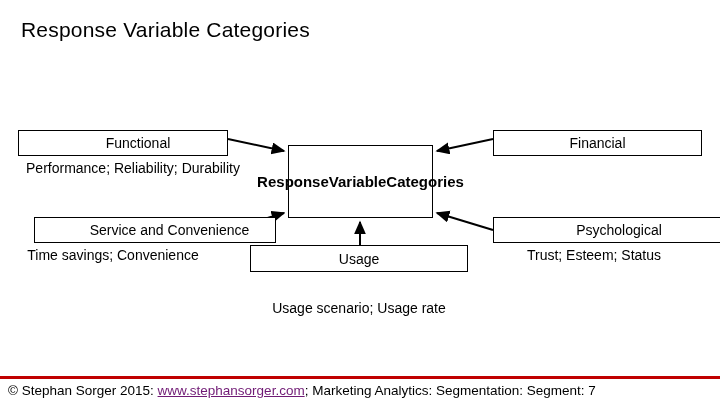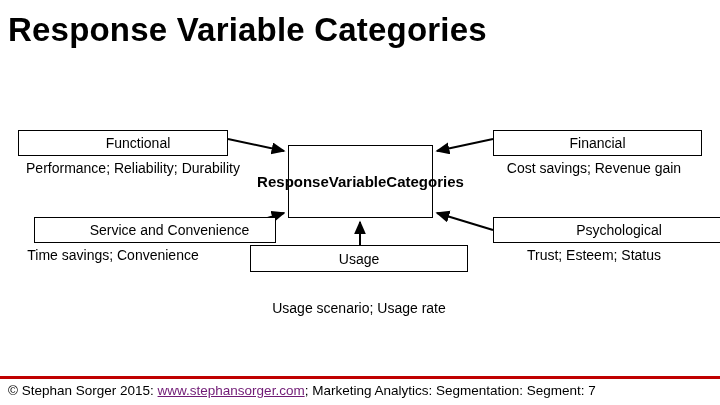--- a/index.html
+++ b/index.html
@@ -19,25 +19,25 @@
   #slide {
     position: absolute;
     left: 0; top: 0;
     width: 720px;
     height: 405px;
   }
 
   
   #slide-title {
     position: absolute;
-    left: 8px;
+    left: 21px;
     top: 15px;
     width: 660px;
-    font-size: 33px;
-    font-weight: bold;
+    font-size: 21px;
+    font-weight: normal;
     line-height: 30px;
     letter-spacing: 0.2px;
     white-space: nowrap;
   }
 
   
   #diagram {
     position: absolute;
     left: 0;
     top: 0;
@@ -160,21 +160,20 @@
       <span>Categories</span>
     </div>
 
     <div id="box-functional" class="node-box">Functional</div>
     <div id="sub-functional" class="node-sub">Performance; Reliability; Durability</div>
 
     <div id="box-service" class="node-box">Service and Convenience</div>
     <div id="sub-service" class="node-sub">Time savings; Convenience</div>
 
     <div id="box-financial" class="node-box">Financial</div>
-    <div id="sub-financial" class="node-sub">Cost savings; Revenue gain</div>
 
     <div id="box-psychological" class="node-box">Psychological</div>
     <div id="sub-psychological" class="node-sub">Trust; Esteem; Status</div>
 
     <div id="box-usage" class="node-box">Usage</div>
     <div id="sub-usage" class="node-sub">Usage scenario; Usage rate</div>
 
   </div>
 
   <div id="footer">

